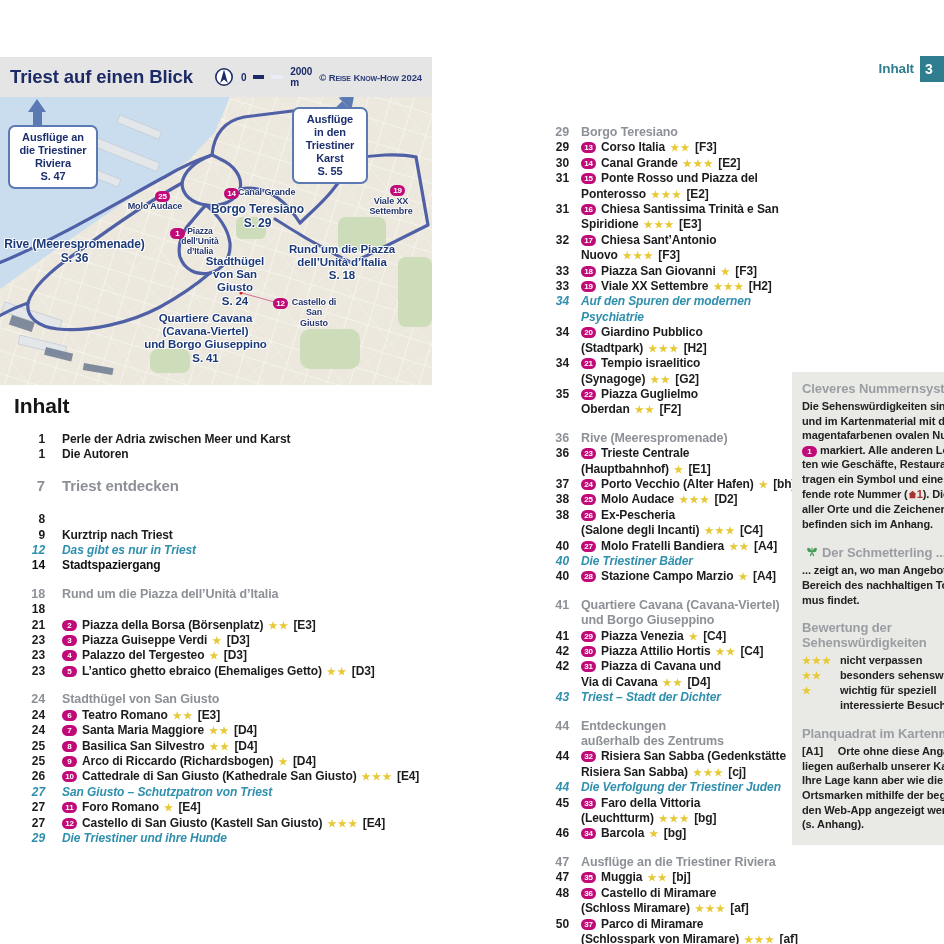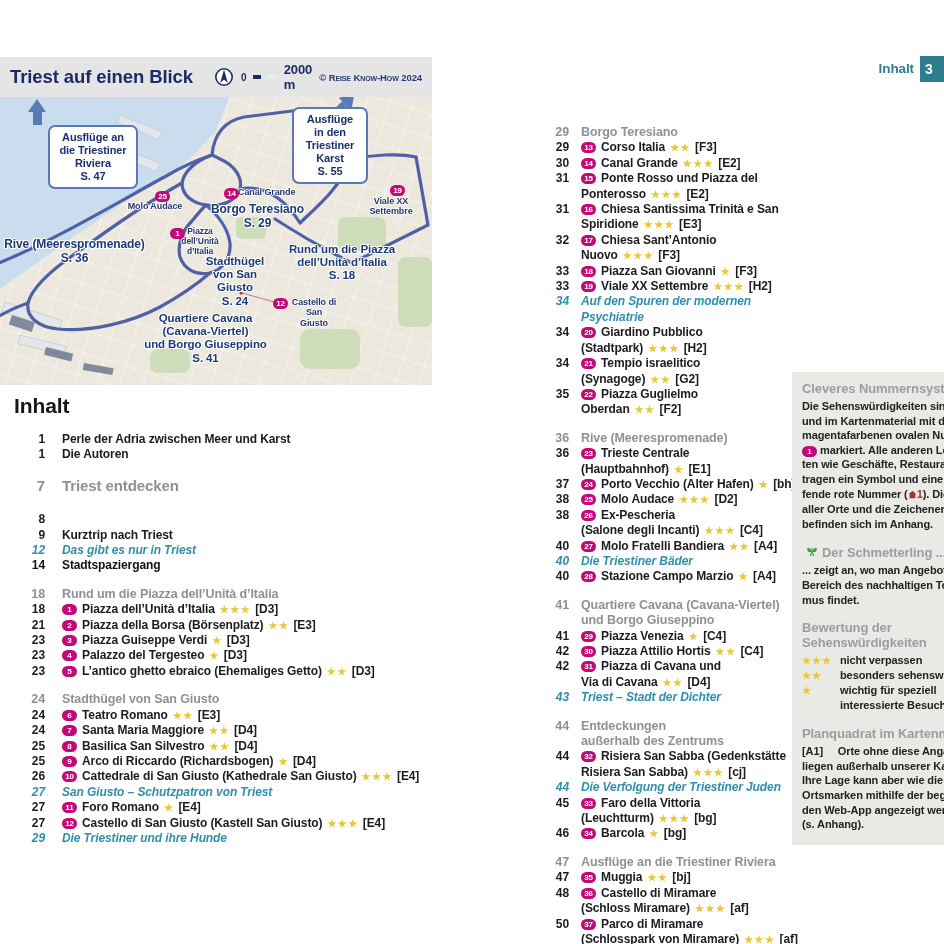--- a/index.html
+++ b/index.html
@@ -13,28 +13,28 @@
   .pg-head-square{position:absolute;top:56px;left:920px;width:30px;height:26px;
     background:#2e7e90;color:#fff;font-weight:700;font-size:14px;line-height:26px;padding-left:5px;}
   
   .map{position:absolute;left:0;top:57px;width:432px;height:328px;}
   .map-band{position:absolute;left:0;top:0;width:432px;height:40px;background:#e5e5e5;
     display:flex;align-items:center;padding:0 10px;box-sizing:border-box;gap:7px;}
   .map-title{font-size:18.5px;font-weight:700;color:#1c2b66;margin-right:14px;white-space:nowrap;}
   .scale-zero{font-size:10px;font-weight:700;color:#1c2b66;}
   .bar-dark{width:40px;height:3.5px;background:#1c2b66;}
   .bar-light{width:44px;height:3.5px;background:#e9eef6;}
-  .scale-dist{font-size:13px;font-weight:700;color:#1c2b66;}
+  .scale-dist{font-size:10px;font-weight:700;color:#1c2b66;}
   .map-copy{margin-left:auto;font-size:9.5px;font-weight:700;color:#273a77;font-variant:small-caps;white-space:nowrap;}
   .map-body{position:absolute;left:0;top:40px;width:432px;height:288px;overflow:hidden;background:#ece8dd;}
   .map-body svg.geo{position:absolute;left:0;top:0;}
   .callout{position:absolute;background:#ffffff;border:2.5px solid #5b79b3;border-radius:7px;
     padding:4px 4px;font-weight:700;color:#1c2f6e;font-size:11px;line-height:1.18;
     text-align:center;white-space:pre-line;z-index:5;}
-  .co-riviera{left:8px;top:28px;width:78px;margin-left:40px;}
+  .co-riviera{left:8px;top:28px;width:78px;}
   .co-karst{left:292px;top:10px;width:64px;}
   .arrow{position:absolute;z-index:4;}
   .arrow .head{width:0;height:0;border-left:9px solid transparent;border-right:9px solid transparent;
     border-bottom:13px solid #5b79b3;}
   .arrow .stem{width:9px;height:13px;background:#5b79b3;margin:0 auto;}
   .ar-riviera{left:28px;top:2px;}
   .ar-karst{left:336px;top:-6px;transform:rotate(45deg);}
   .mlabel{position:absolute;color:#1d3a78;font-weight:700;text-align:center;line-height:1.15;
     white-space:pre-line;z-index:6;
     text-shadow:1px 0 0 #fff,-1px 0 0 #fff,0 1px 0 #fff,0 -1px 0 #fff,1px 1px 0 #fff,-1px -1px 0 #fff;}
@@ -245,21 +245,20 @@
     <div class="row bold">
       <span class="pg">14</span>
       <span class="ct">Stadtspaziergang</span>
     </div>
     <div class="row sec">
       <span class="pg">18</span>
       <span class="ct">Rund um die Piazza dell’Unità d’Italia</span>
     </div>
     <div class="row">
       <span class="pg">18</span>
-      <span class="ct"><span class="badge">1</span>Piazza dell’Unità d’Italia<span class="stars">★★★</span><span class="ref">[D3]</span></span>
     </div>
     <div class="row">
       <span class="pg">21</span>
       <span class="ct"><span class="badge">2</span>Piazza della Borsa (Börsenplatz)<span class="stars">★★</span><span class="ref">[E3]</span></span>
     </div>
     <div class="row">
       <span class="pg">23</span>
       <span class="ct"><span class="badge">3</span>Piazza Guiseppe Verdi<span class="stars">★</span><span class="ref">[D3]</span></span>
     </div>
     <div class="row">

